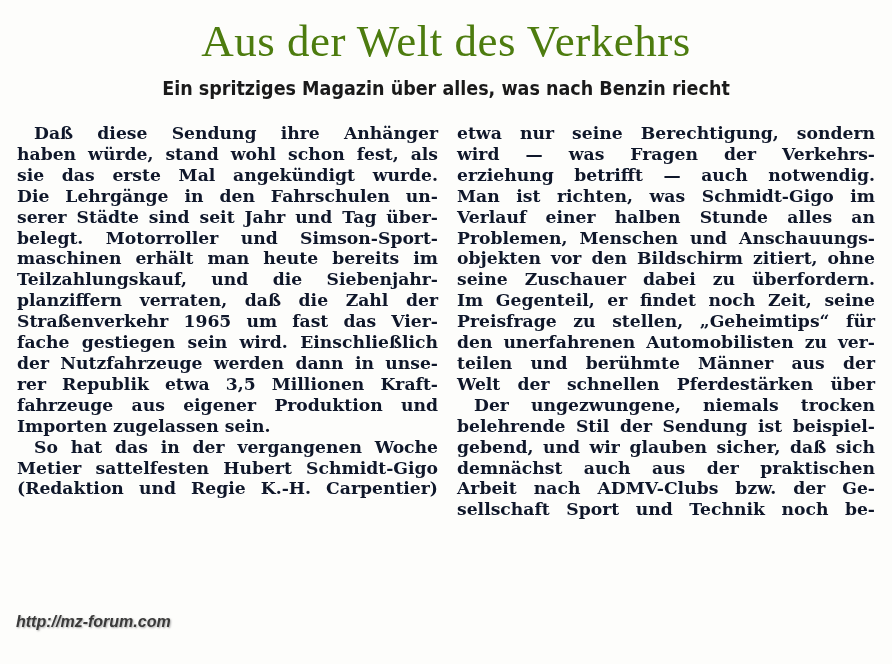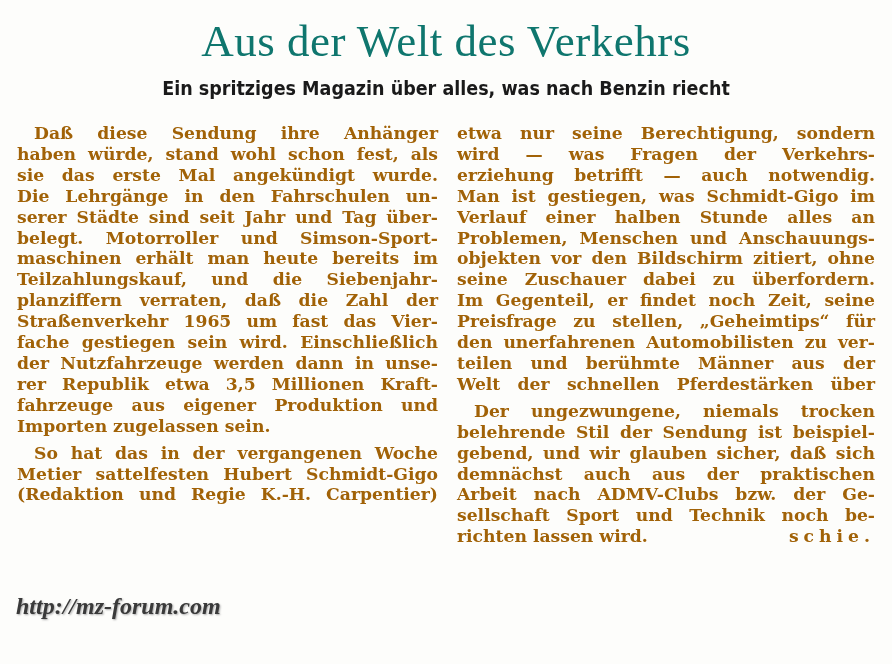--- a/index.html
+++ b/index.html
@@ -8,52 +8,52 @@
     background: #fdfdfb;
     position: relative;
     color: #1a1a1a;
   }
   .headline {
     position: absolute; left: 0; top: 14px; width: 892px;
     text-align: center;
     font-family: "Liberation Serif", "DejaVu Serif", serif;
     font-size: 45px; font-weight: normal; letter-spacing: 0.5px;
     line-height: 54px; margin: 0;
-    color: #0f766e;
+    color: #4d7c0f;
   }
   .subhead {
     position: absolute; left: 0; top: 76px; width: 892px;
     text-align: center;
     font-family: "DejaVu Sans", sans-serif;
     font-size: 19.5px; font-weight: bold;
     line-height: 26px; margin: 0;
     color: #1a1a1a;
     transform: scaleX(0.9);
   }
   .col {
     position: absolute; top: 123px;
     font-family: "DejaVu Serif", "Liberation Serif", serif;
     font-size: 17.2px; font-weight: bold;
     line-height: 20.9px;
     text-align: justify;
-    color: #a16207;
+    color: #0f172a;
   }
   .col.left { left: 17px; width: 421px; }
   .col.right { left: 457px; width: 418px; }
   .col p { margin: 0; text-indent: 0; }
   .col p .line { display: block; text-align: justify; text-align-last: justify; white-space: nowrap; }
   .col p .line.last { text-align-last: left; }
   .col p.indent .line.first { padding-left: 17px; }
-  .col p + p { margin-top: 6px; }
+  .col p + p { }
   .sig { letter-spacing: 5px; }
   .sig-line { display: flex; justify-content: space-between; }
   .watermark {
-    position: absolute; left: 16px; top: 593px;
-    font-family: Liberation Serif, serif;
-    font-size: 24px; font-weight: bold; font-style: italic;
+    position: absolute; left: 16px; top: 613px;
+    font-family: Liberation Sans, sans-serif;
+    font-size: 16px; font-weight: bold; font-style: italic;
     color: #3a3a3a;
     text-shadow: 1px 1px 2px #aaa;
   }
 </style>
 </head>
 <body>
 
 <h1 class="headline">Aus der Welt des Verkehrs</h1>
 <h2 class="subhead">Ein spritziges Magazin über alles, was nach Benzin riecht</h2>
 
@@ -80,38 +80,34 @@
     <span class="line">Metier sattelfesten Hubert Schmidt-Gigo</span>
     <span class="line">(Redaktion und Regie K.-H. Carpentier)</span>
   </p>
 </div>
 
 <div class="col right">
   <p>
     <span class="line">etwa nur seine Berechtigung, sondern</span>
     <span class="line">wird — was Fragen der Verkehrs-</span>
     <span class="line">erziehung betrifft — auch notwendig.</span>
-    <span class="line">Man ist gestiegen, was Schmidt-Gigo im</span>
+    <span class="line">Man ist richten, was Schmidt-Gigo im</span>
     <span class="line">Verlauf einer halben Stunde alles an</span>
     <span class="line">Problemen, Menschen und Anschauungs-</span>
     <span class="line">objekten vor den Bildschirm zitiert, ohne</span>
     <span class="line">seine Zuschauer dabei zu überfordern.</span>
     <span class="line">Im Gegenteil, er findet noch Zeit, seine</span>
     <span class="line">Preisfrage zu stellen, „Geheimtips“ für</span>
     <span class="line">den unerfahrenen Automobilisten zu ver-</span>
     <span class="line">teilen und berühmte Männer aus der</span>
     <span class="line">Welt der schnellen Pferdestärken über</span>
   </p>
   <p class="indent">
     <span class="line first">Der ungezwungene, niemals trocken</span>
     <span class="line">belehrende Stil der Sendung ist beispiel-</span>
     <span class="line">gebend, und wir glauben sicher, daß sich</span>
     <span class="line">demnächst auch aus der praktischen</span>
     <span class="line">Arbeit nach ADMV-Clubs bzw. der Ge-</span>
     <span class="line">sellschaft Sport und Technik noch be-</span>
-    <span class="sig-line">
-      <span>richten lassen wird.</span>
-      <span class="sig">schie.</span>
-    </span>
   </p>
 </div>
 
 <div class="watermark">http://mz-forum.com</div>
 
 </body></html>

